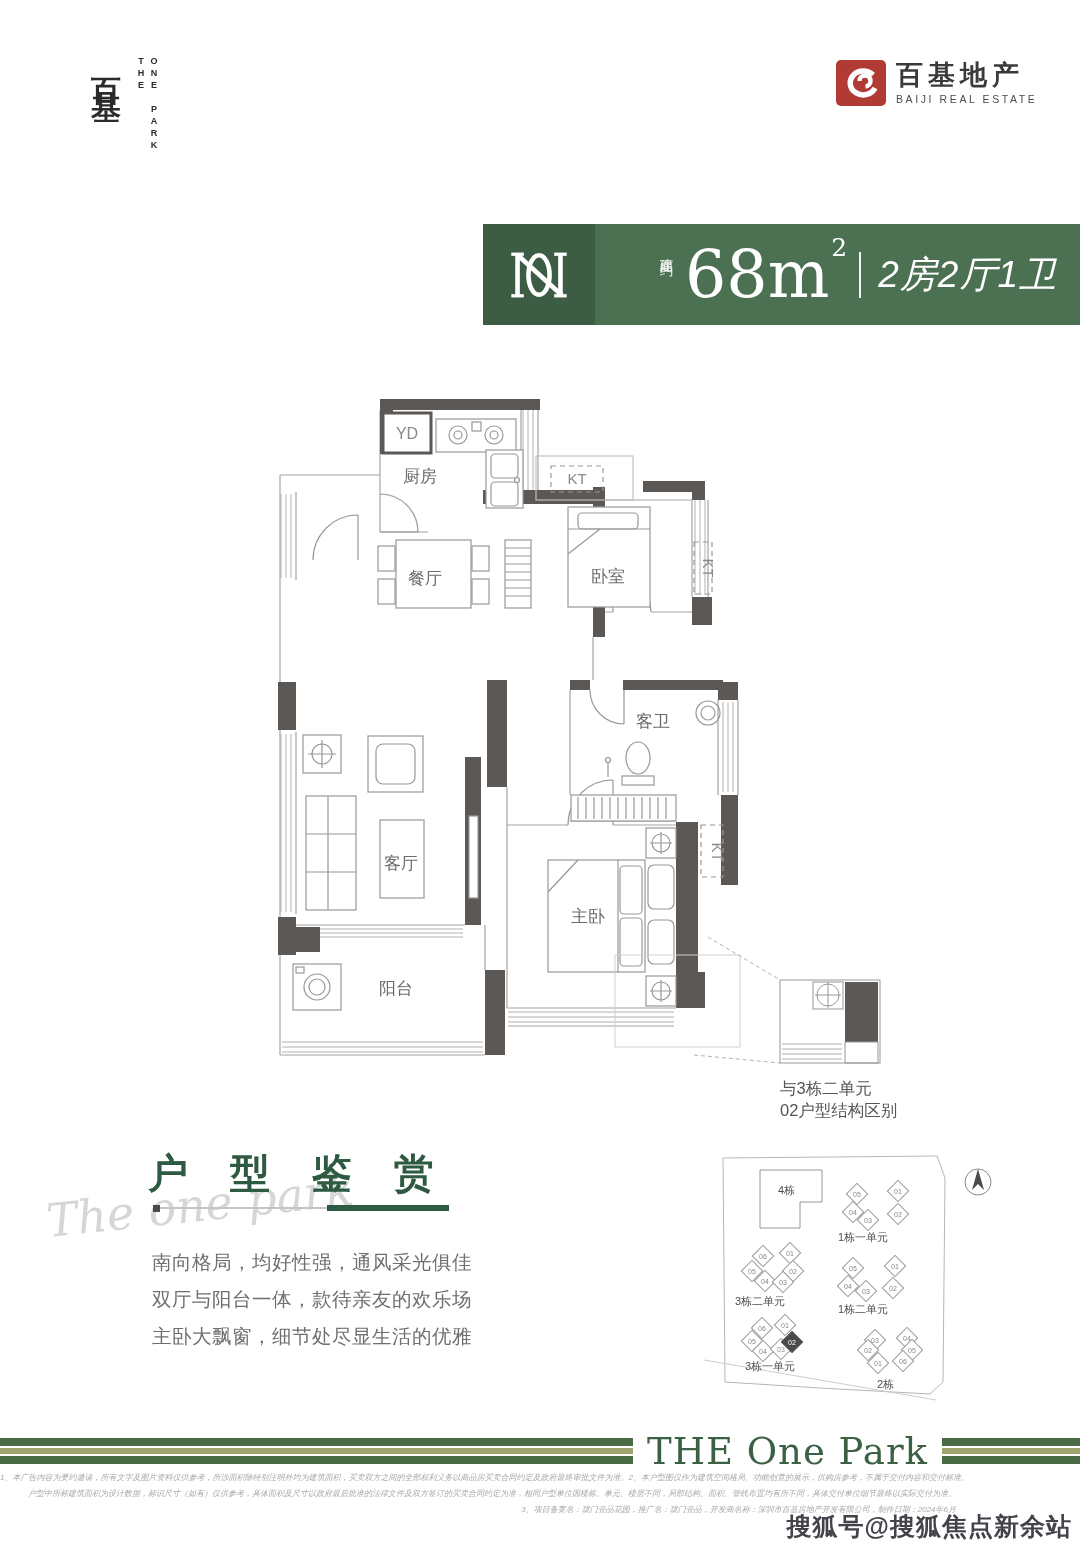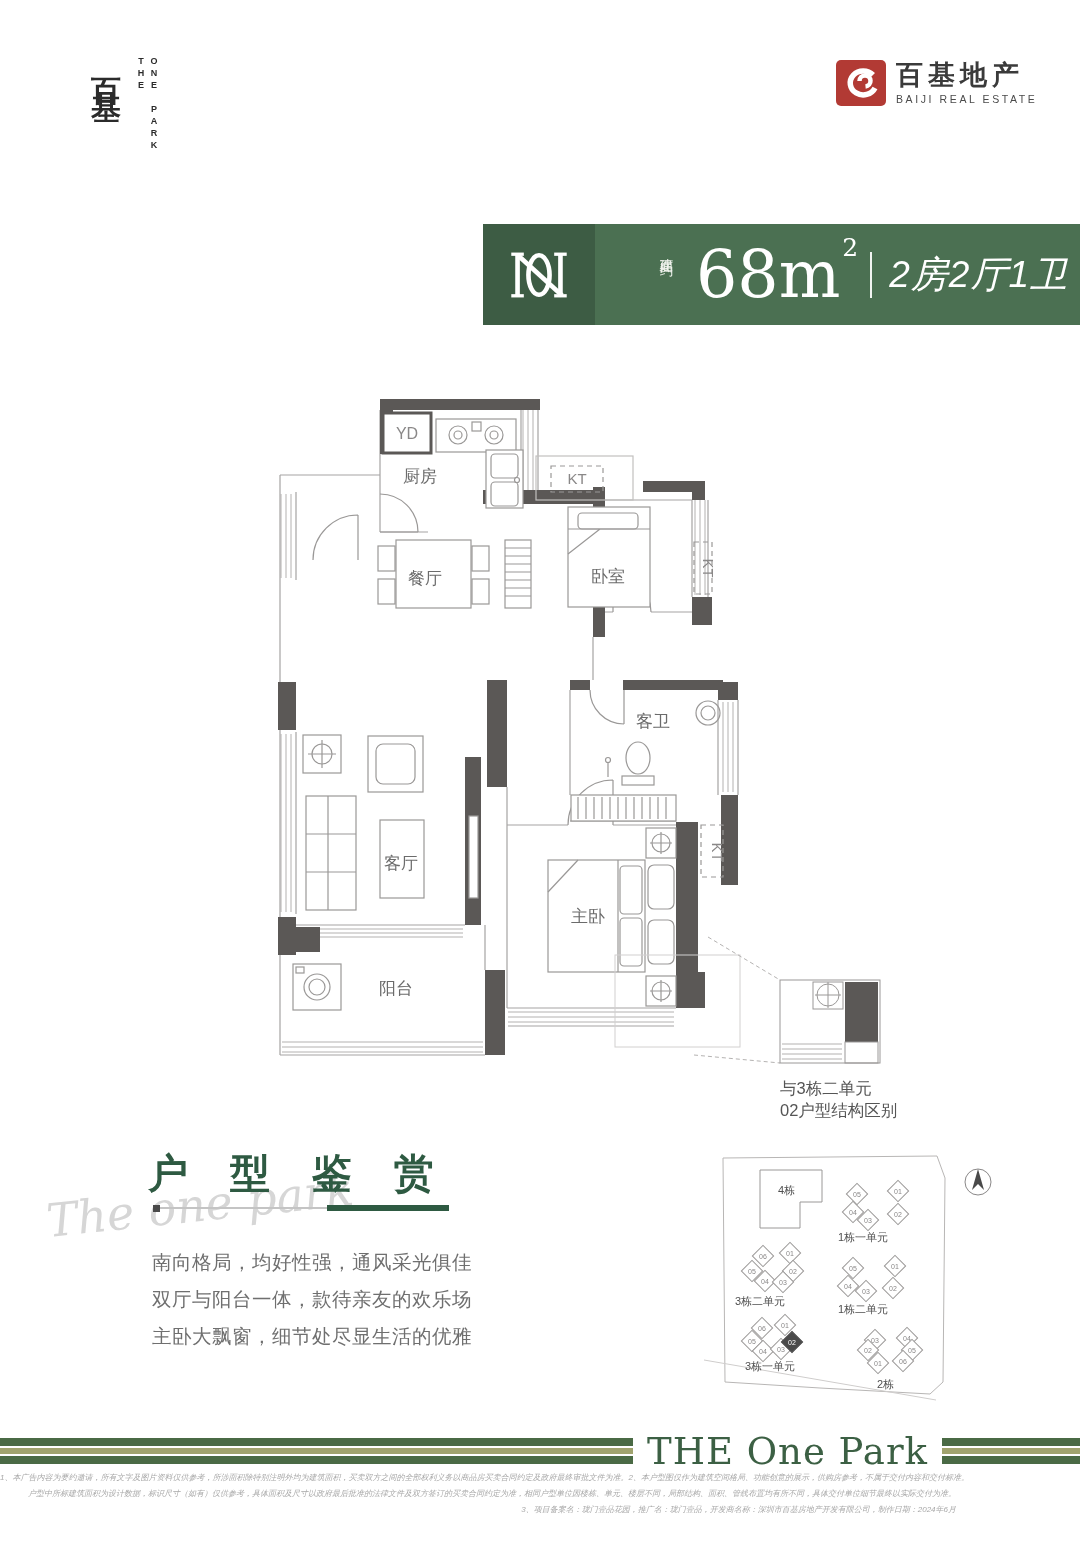--- a/index.html
+++ b/index.html
@@ -24,21 +24,21 @@
   #dev-mark{width:50px;height:46px;}
   #dev-text{margin-left:10px;}
   #dev-cn{font-size:27px;font-weight:700;color:#3a3a3a;letter-spacing:5px;line-height:30px;}
   #dev-en{font-size:10.5px;color:#4a4a4a;letter-spacing:2.6px;margin-top:3px;}
 
   
   #banner{left:483px;top:224px;width:597px;height:101px;display:flex;background:#4b7052;}
   #banner-sq{width:112px;height:101px;background:#3d5c44;display:flex;align-items:center;justify-content:center;flex:none;}
   #banner-main{flex:1;display:flex;align-items:center;padding-left:62px;color:#fff;}
   #area-prefix{writing-mode:vertical-rl;font-size:13.5px;letter-spacing:3px;height:56px;margin-right:10px;color:#f2f4ef;}
-  #area-value{font-family:"DejaVu Serif","Liberation Serif",serif;font-size:65px;line-height:65px;margin-left:11px;}
+  #area-value{font-family:"DejaVu Serif","Liberation Serif",serif;font-size:65px;line-height:65px;}
   #area-sup{font-family:"DejaVu Serif","Liberation Serif",serif;font-size:25px;position:relative;top:-27px;left:2px;}
   #banner-divider{width:2px;height:46px;background:rgba(255,255,255,.92);margin:0 17px 0 14px;}
   #layout-text{font-size:37px;font-weight:500;letter-spacing:1px;font-style:italic;}
 
   
   #script-text{left:46px;top:1178px;font-family:"DejaVu Serif","Liberation Serif",serif;
                font-style:italic;font-size:46px;color:#cfcfcf;transform:rotate(-6deg);opacity:.85;white-space:nowrap;}
   #appre-title{left:148px;top:1146px;font-family:"DejaVu Serif","Liberation Serif",serif;
                font-size:40px;font-weight:700;color:#2e5a42;letter-spacing:14px;white-space:nowrap;}
   #appre-rule{left:153px;top:1204px;width:296px;height:8px;display:flex;align-items:center;}
@@ -364,13 +364,14 @@
     <div id="band-text">THE One Park</div>
     <div class="stripe" id="stripe-right"></div>
   </div>
 
   <div class="abs" id="disclaimer">
     <div>1、本广告内容为要约邀请，所有文字及图片资料仅供参考，所涉面积除特别注明外均为建筑面积，买卖双方之间的全部权利义务以商品房买卖合同约定及政府最终审批文件为准。2、本户型图仅作为建筑空间格局、功能创意的展示，供购房参考，不属于交付内容和交付标准。</div>
     <div>户型中所标建筑面积为设计数据，标识尺寸（如有）仅供参考，具体面积及尺寸以政府最后批准的法律文件及双方签订的买卖合同约定为准，相同户型单位因楼栋、单元、楼层不同，局部结构、面积、管线布置均有所不同，具体交付单位细节最终以实际交付为准。</div>
     <div>3、项目备案名：珑门壹品花园，推广名：珑门壹品，开发商名称：深圳市百基房地产开发有限公司，制作日期：2024年6月</div>
   </div>
 
+  <div class="abs" id="watermark">搜狐号@搜狐焦点新余站</div>
 </div>
 
 </body></html>

